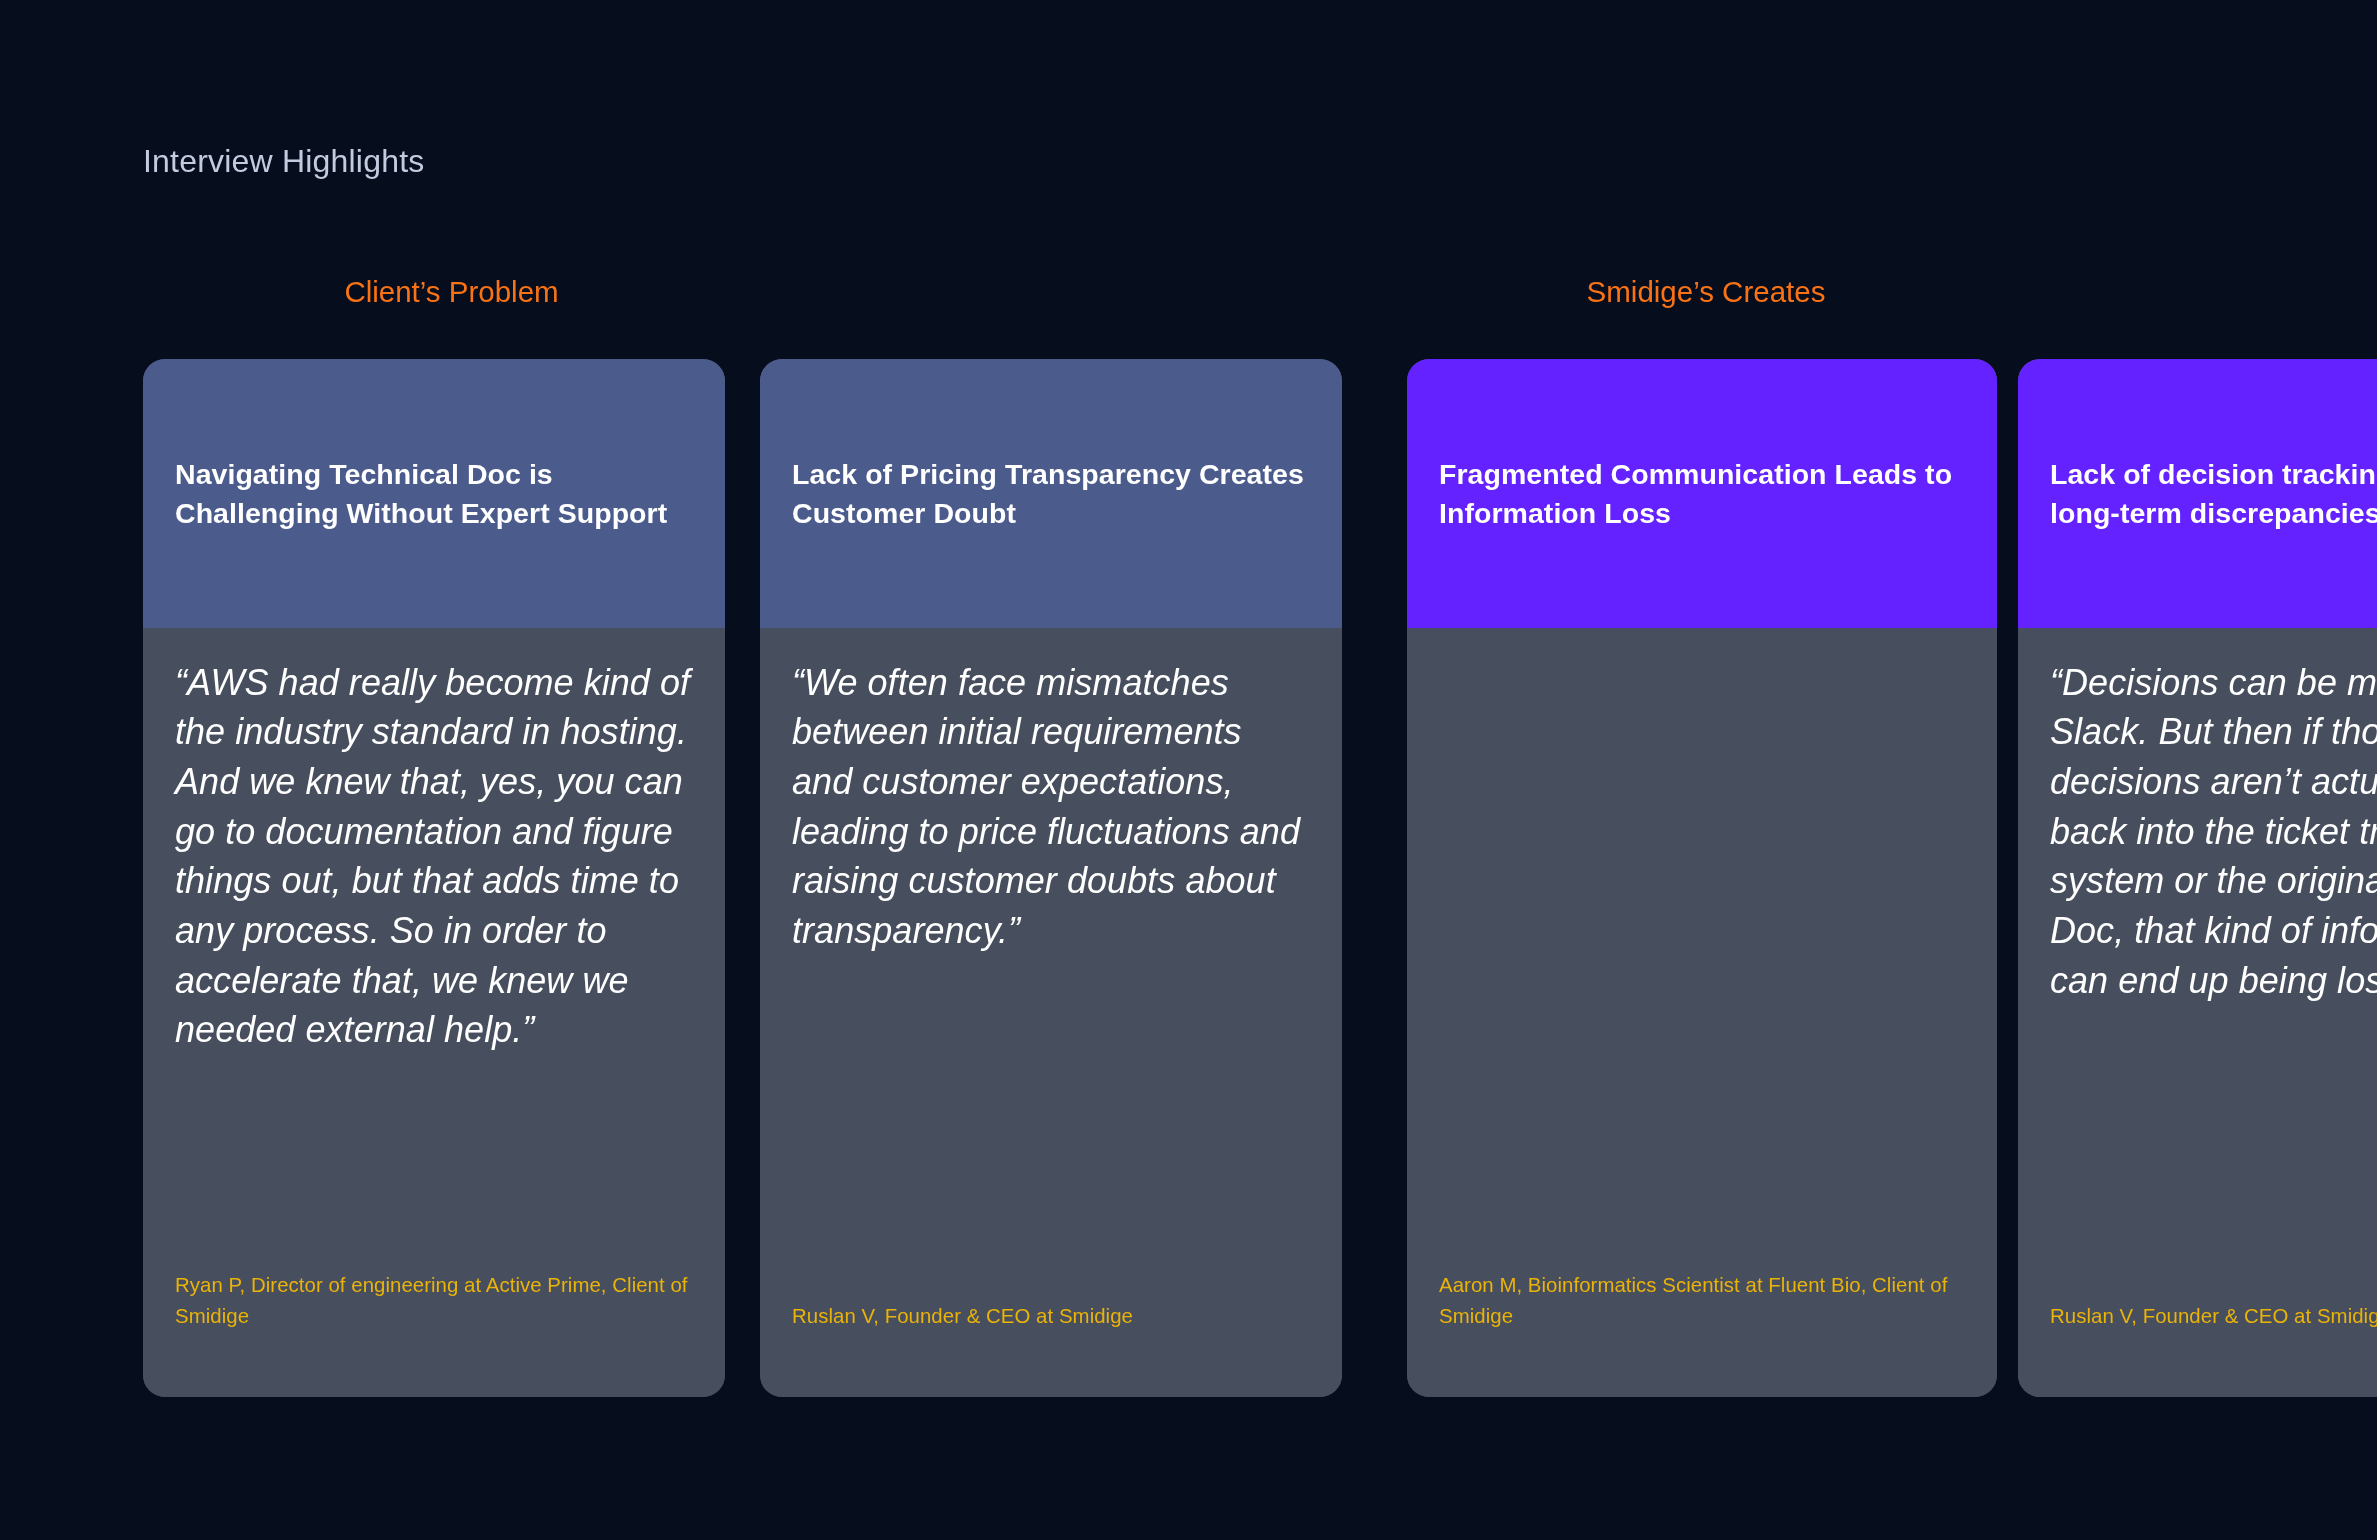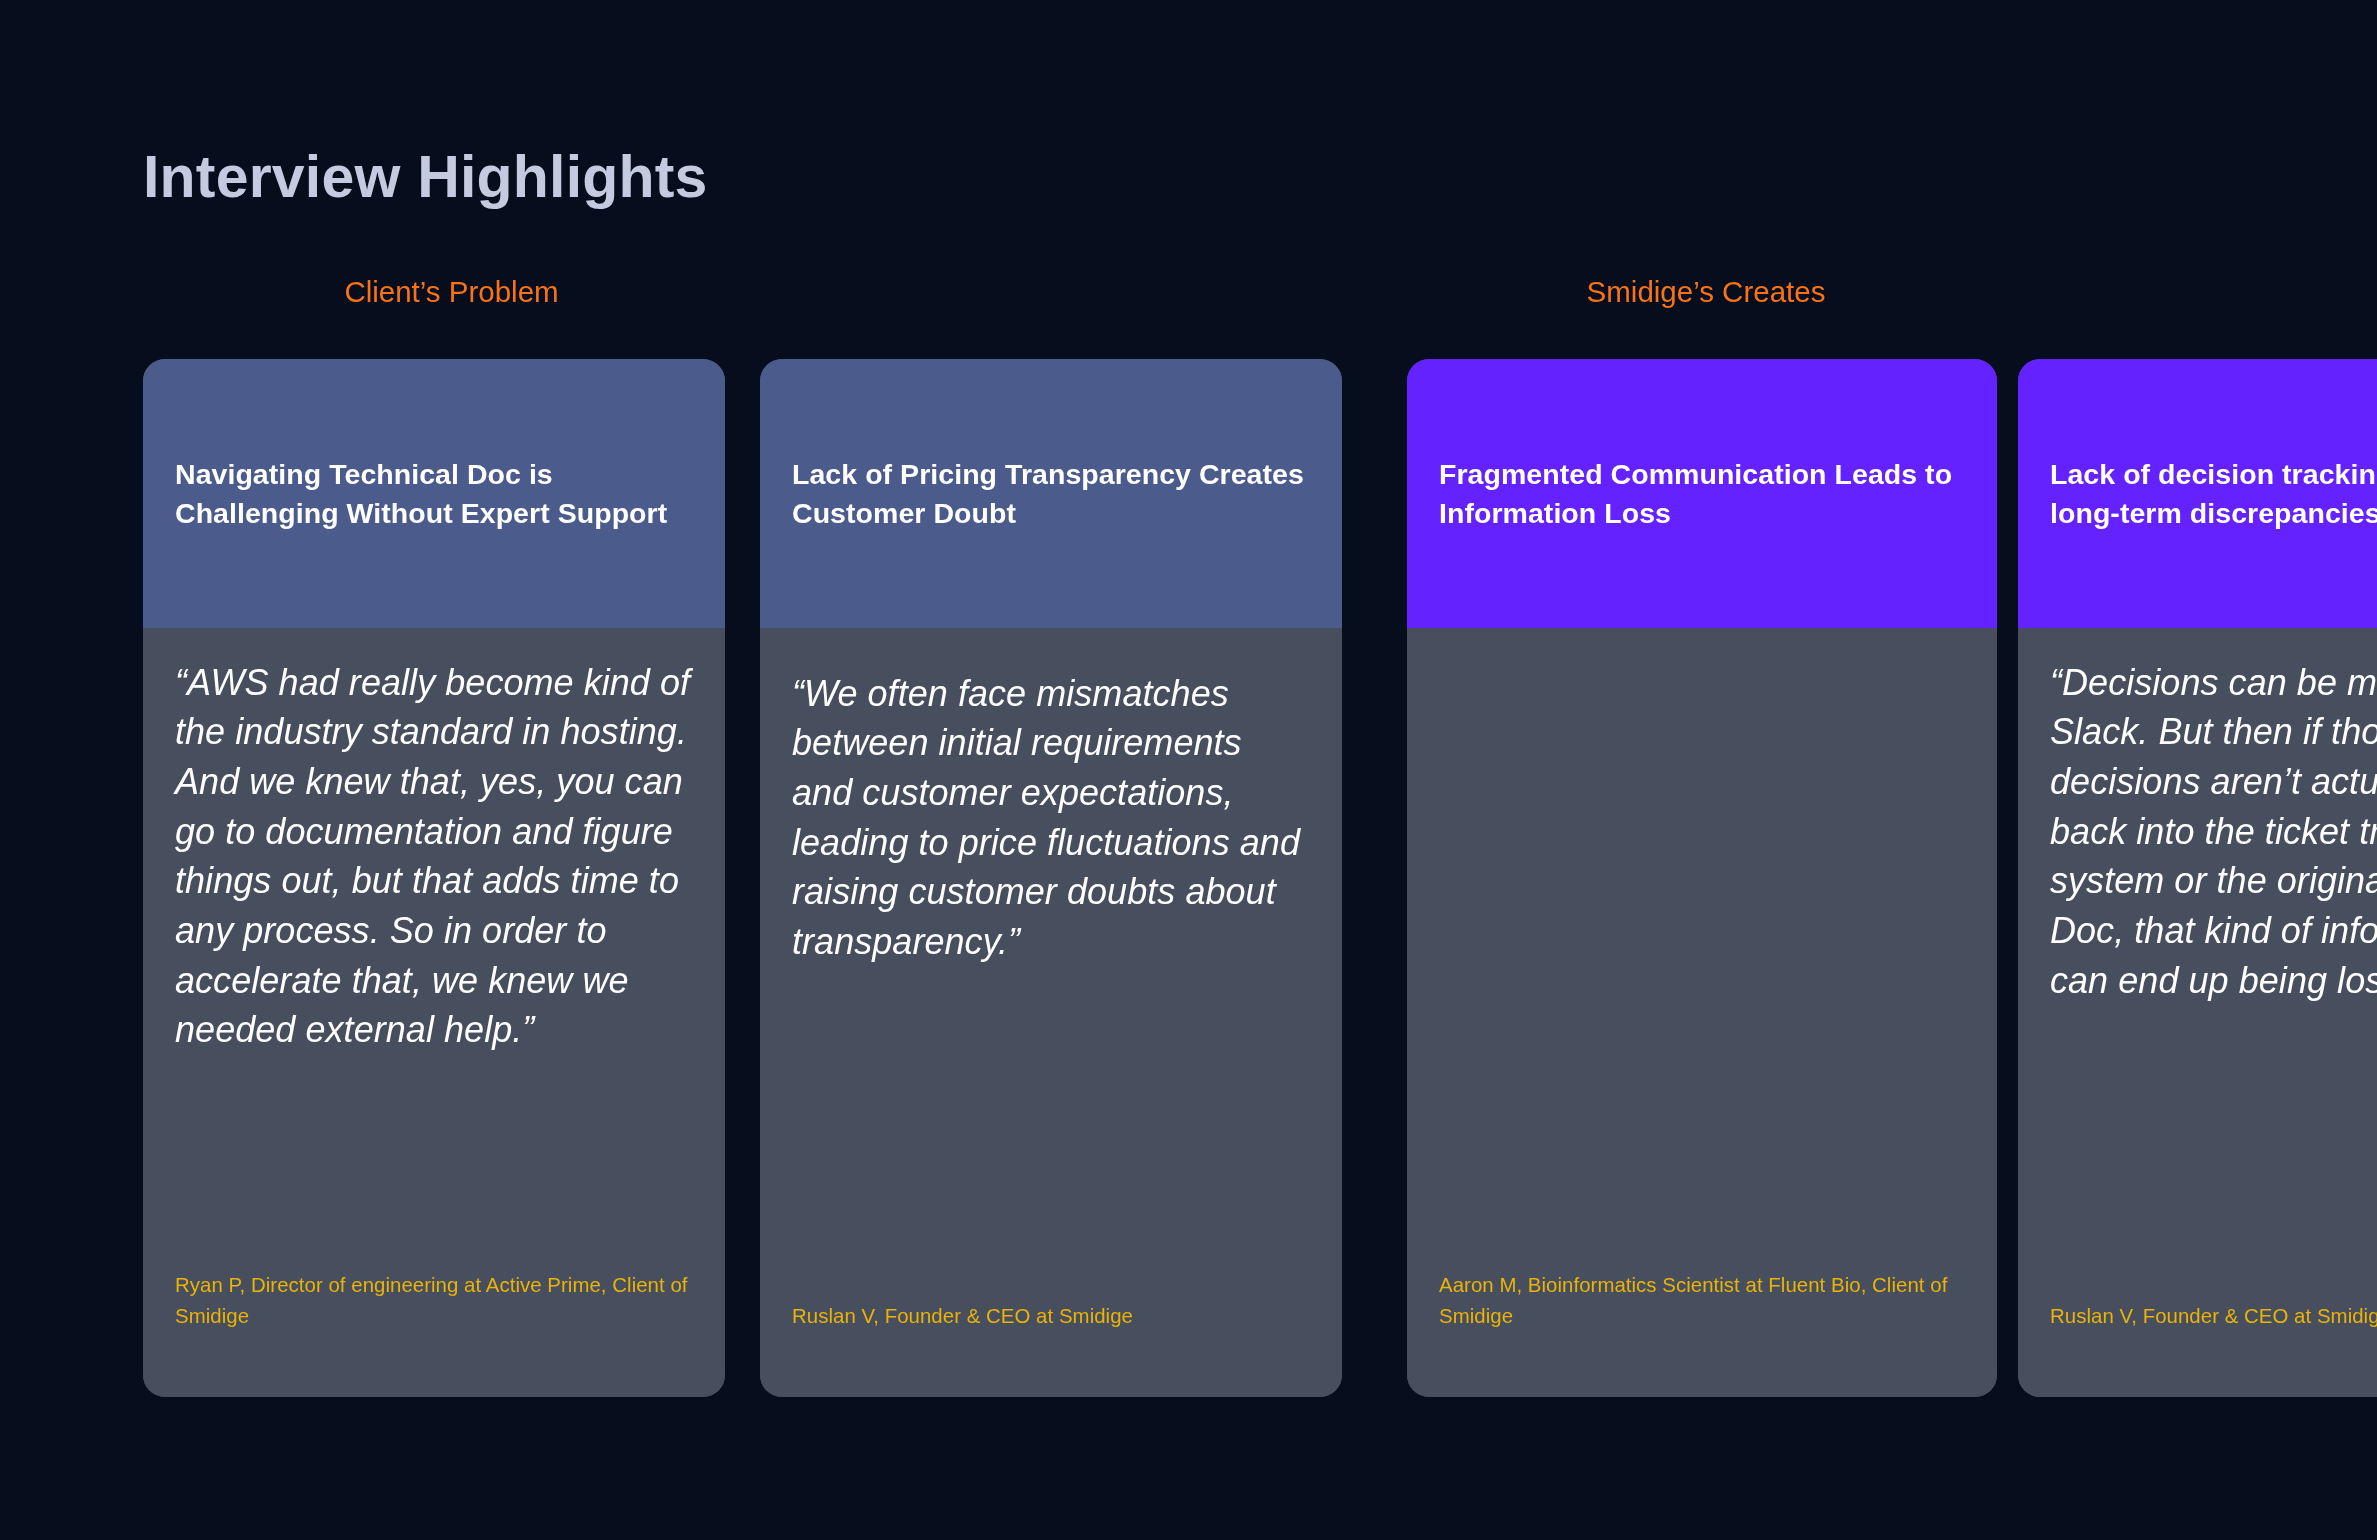--- a/index.html
+++ b/index.html
@@ -16,22 +16,22 @@
   }
   .page {
     position: absolute;
     inset: 0;
     background: #060d1c;
   }
   .page-title {
     position: absolute;
     left: 143px;
     top: 143px;
-    font-size: 59px;
-    font-weight: 700;
+    font-size: 32px;
+    font-weight: 400;
     color: #c3cbe0;
     letter-spacing: 0.2px;
     white-space: nowrap;
   }
   .group-headers {
     position: absolute;
     left: 143px;
     top: 275px;
     width: 2454px;
     height: 43px;
@@ -59,21 +59,21 @@
     position: absolute;
     top: 0;
     height: 1038px;
     border-radius: 22px;
     overflow: hidden;
     display: flex;
     flex-direction: column;
     background: #474e5e;
   }
   .card.c0 { left: 0px;    width: 582px; }
-  .card.c1 { left: 617px; width: 582px; gap: 11px; }
+  .card.c1 { left: 617px; width: 582px; }
   .card.c2 { left: 1252px; width: 590px; margin-left: 12px; }
   .card.c3 { left: 1875px; width: 578px; }
 
   .card-header {
     height: 269px;
     box-sizing: border-box;
     padding: 0 32px;
     display: flex;
     align-items: center;
   }

